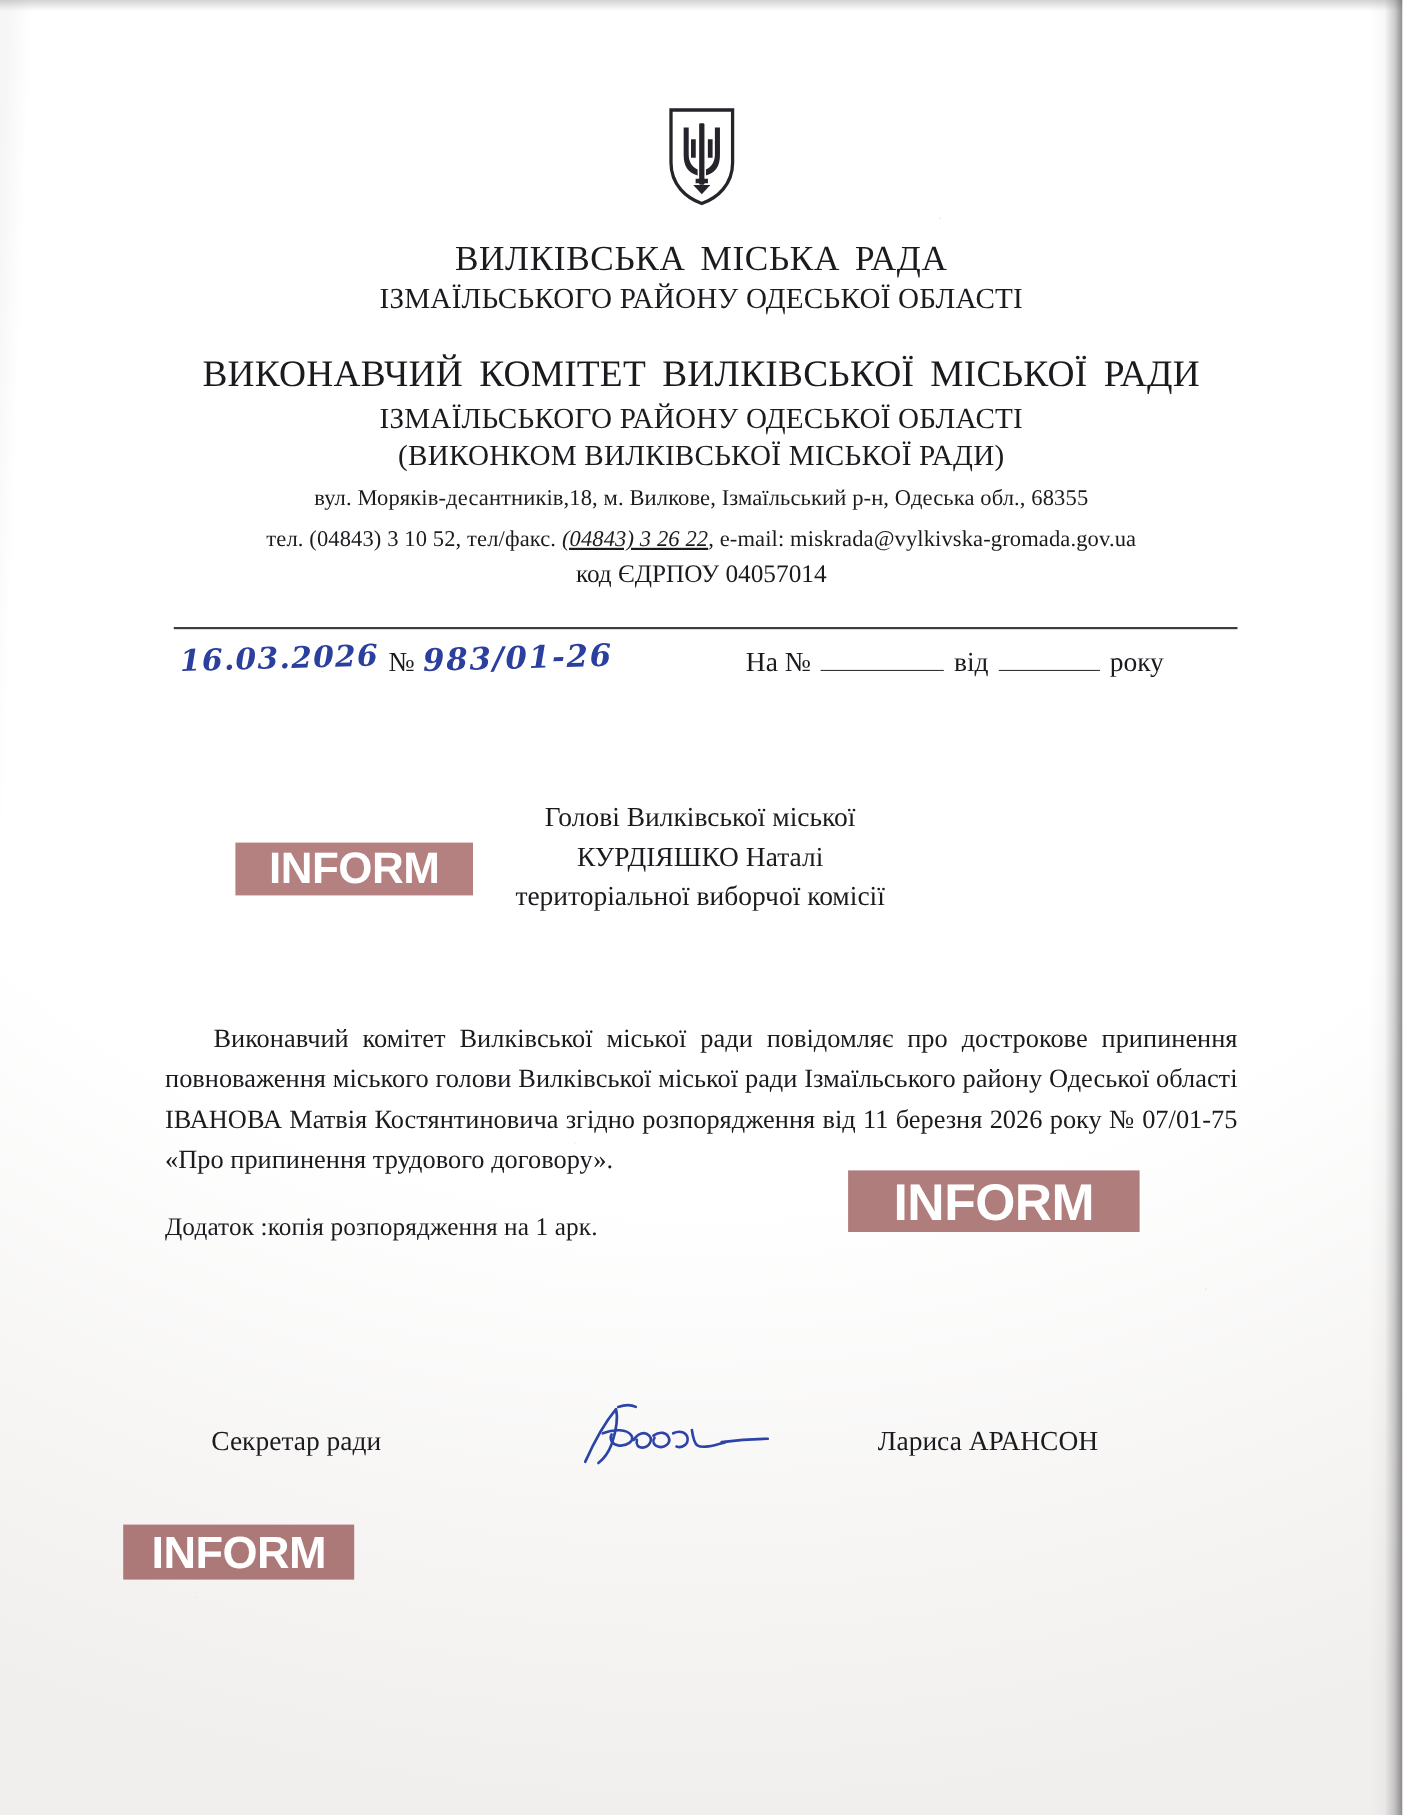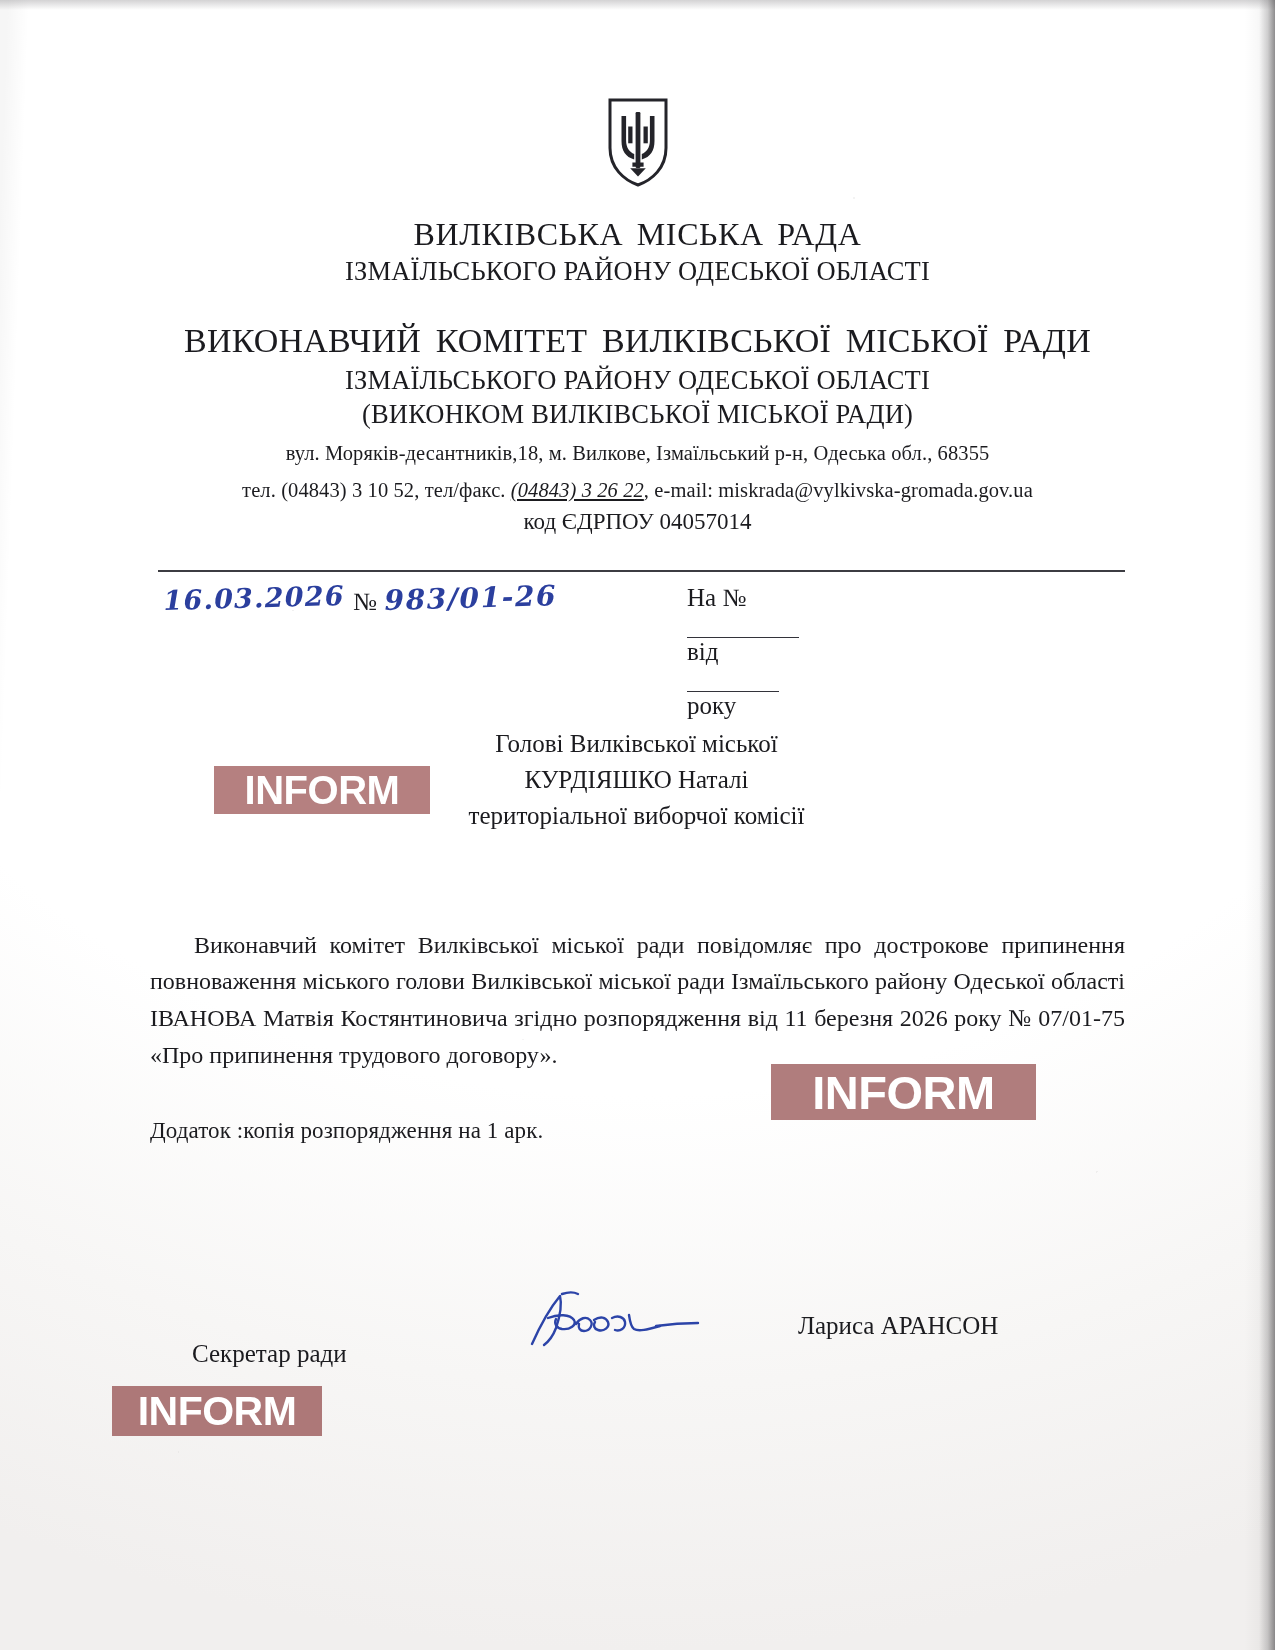--- a/index.html
+++ b/index.html
@@ -134,21 +134,20 @@
   }
   .hand.num { font-size: 28px; letter-spacing: 1.6px; }
   .ref-no { font-size: 25px; }
   .ref-right {
     position: absolute;
     left: 528px; top: 14px;
     display: flex;
     align-items: baseline;
     white-space: nowrap;
     font-size: 25px;
-    flex-direction: column;
   }
   .blank-rule {
     display: inline-block;
     border-bottom: 1.6px solid #33333a;
     height: 1em;
     margin: 0 9px;
   }
   .blank-rule.w1 { width: 112px; }
   .blank-rule.w2 { width: 92px; }
 
@@ -163,33 +162,33 @@
 
   
   .body-para {
     margin-top: 92px;
     font-size: 24px;
     line-height: 1.53;
     text-align: justify;
     text-indent: 44px;
   }
   .attachment {
-    margin-top: 44px;
+    margin-top: 29px;
     font-size: 23px;
     letter-spacing: .1px;
   }
 
   
   .sig-row {
     position: relative;
     margin-top: 150px;
     height: 64px;
     font-size: 25px;
   }
-  .sig-role { position: absolute; left: 42px; top: 18px; margin-top: 28px; }
+  .sig-role { position: absolute; left: 42px; top: 18px; }
   .sig-name { position: absolute; left: 648px; top: 18px; white-space: nowrap; }
   .sig-mark {
     position: absolute;
     left: 368px; top: -6px;
     width: 230px; height: 62px;
   }
 
   
   .inform {
     position: absolute;

